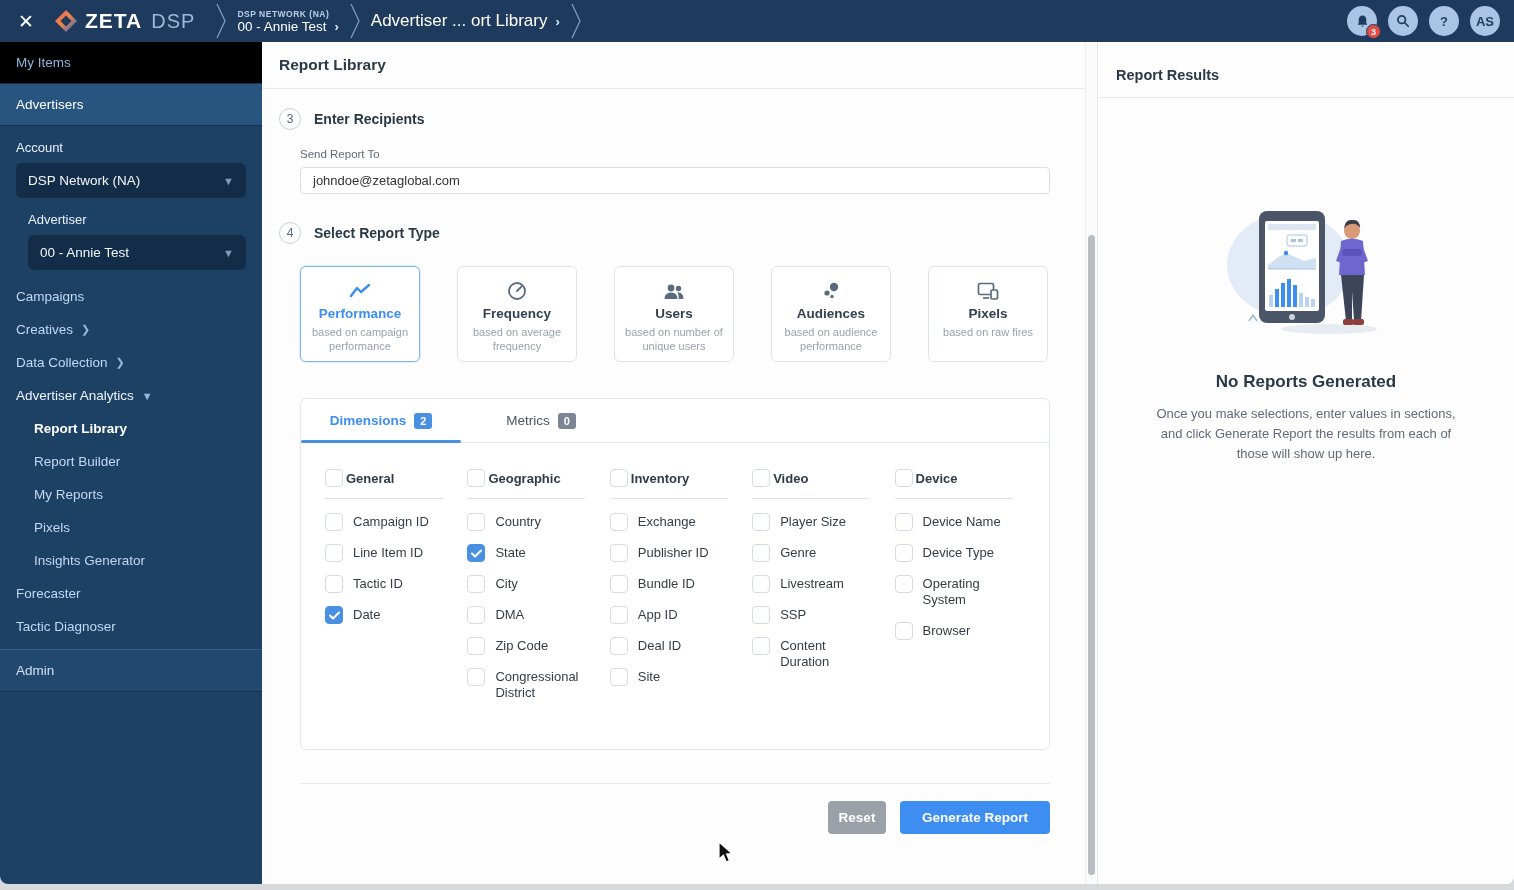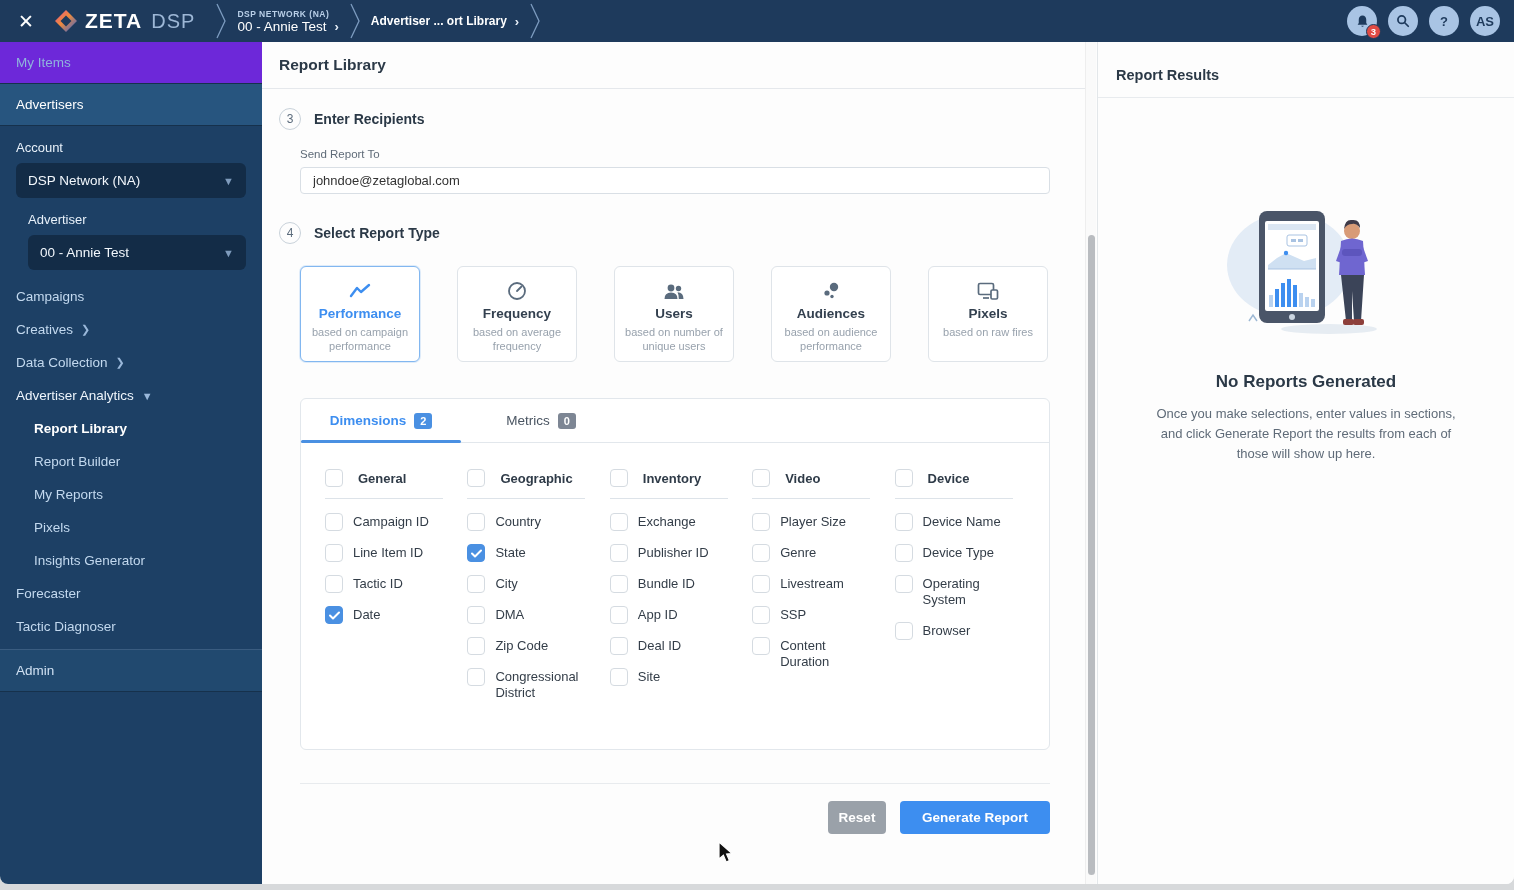--- a/index.html
+++ b/index.html
@@ -14,35 +14,35 @@
   .nav-close { width:28px; height:28px; display:flex; align-items:center; justify-content:center;
     color:#fff; font-size:19px; cursor:pointer; }
   .logo-wrap { display:flex; align-items:center; gap:7px; margin:0 10px 0 14px; }
   .logo-brand { color:#fff; font-weight:bold; font-size:21px; letter-spacing:1px; }
   .logo-product { color:#9db7d6; font-size:20px; letter-spacing:1px; margin-left:2px; }
   .crumb-sep { margin:0 10px; }
   .crumb { display:flex; flex-direction:column; justify-content:center; color:#fff; }
   .crumb-eyebrow { font-size:8.5px; letter-spacing:.5px; color:#b9cfe8; font-weight:bold; }
   .crumb-main { display:flex; align-items:center; gap:8px; font-size:13.5px; }
   .crumb-main .chev { font-size:13px; color:#e6eef8; font-weight:bold; }
-  .crumb-bold { font-weight:bold; font-size:12px; }
+  .crumb-bold { font-weight:normal; font-size:17px; }
   .nav-spacer { flex:1; }
   .nav-icons { display:flex; align-items:center; gap:11px; }
   .nav-circle { position:relative; width:30px; height:30px; border-radius:50%; background:#a9c4e4;
     display:flex; align-items:center; justify-content:center; color:#1e3a5c;
     font-size:13px; font-weight:bold; cursor:pointer; }
   .badge-red { position:absolute; bottom:-3px; right:-4px; min-width:15px; height:15px;
     background:#e14b44; border-radius:50%; color:#fff; font-size:9.5px; font-weight:bold;
     display:flex; align-items:center; justify-content:center; border:1.5px solid #1e3a5c; }
 
   
   .sidebar { position:absolute; top:42px; left:0; bottom:0; width:262px; background:#1d4065;
     color:#c3d9ef; z-index:20; }
   .side-row { padding:13px 16px; font-size:13.5px; cursor:pointer; }
-  .side-myitems { color:#8fb4dc; background:#6d28d9; border-bottom:1px solid #16314c; }
+  .side-myitems { color:#8fb4dc; background:#000000; border-bottom:1px solid #16314c; }
   .side-advertisers { background:#27557f; color:#fff; border-bottom:1px solid #16314c; }
   .side-section { padding:14px 16px 0 16px; }
   .side-label { font-size:13px; color:#e8f1fa; margin-bottom:8px; }
   .side-select { background:#132c47; border-radius:6px; padding:10px 12px; color:#f2f7fc;
     font-size:13.5px; display:flex; align-items:center; justify-content:space-between;
     cursor:pointer; }
   .side-select .chev { color:#7f9cbd; font-size:11px; }
   .side-indent { margin-left:12px; }
   .side-nav { padding:10px 0 0 0; }
   .nav-item { padding:9px 16px; font-size:13.5px; display:flex; align-items:center; gap:8px;
@@ -90,21 +90,21 @@
   .tab.active::after { content:""; position:absolute; left:0; right:0; bottom:-1px; height:3px;
     background:#4a90e2; border-radius:2px; }
   .tab-badge { border-radius:3px; color:#fff; font-size:11px; font-weight:bold;
     padding:2px 6px; }
   .tab-badge.blue { background:#4a90e2; }
   .tab-badge.gray { background:#7d8694; }
 
   .dim-grid { display:grid; grid-template-columns:repeat(5,1fr); column-gap:4px;
     padding:26px 16px 34px 24px; }
   .dim-col {}
-  .dim-head { display:flex; align-items:center; gap:15px; }
+  .dim-head { display:flex; align-items:center; gap:3px; }
   .dim-head .lbl { font-size:13px; font-weight:bold; color:#2f3b48; }
   .dim-divider { border-bottom:1px solid #dde3e9; width:118px; margin:11px 0 14px 0; }
   .dim-item { display:flex; align-items:flex-start; gap:10px; margin-bottom:13px;
     cursor:pointer; }
   .dim-item .lbl { font-size:13px; color:#333d48; line-height:1.25; padding-top:1px;
     max-width:96px; }
   .cbox { width:18px; height:18px; min-width:18px; border:1px solid #d5dbe1; border-radius:4px;
     background:#fff; display:flex; align-items:center; justify-content:center; }
   .cbox.checked { background:#4a90e2; border-color:#4a90e2; }
   .cbox.checked svg { display:block; }

